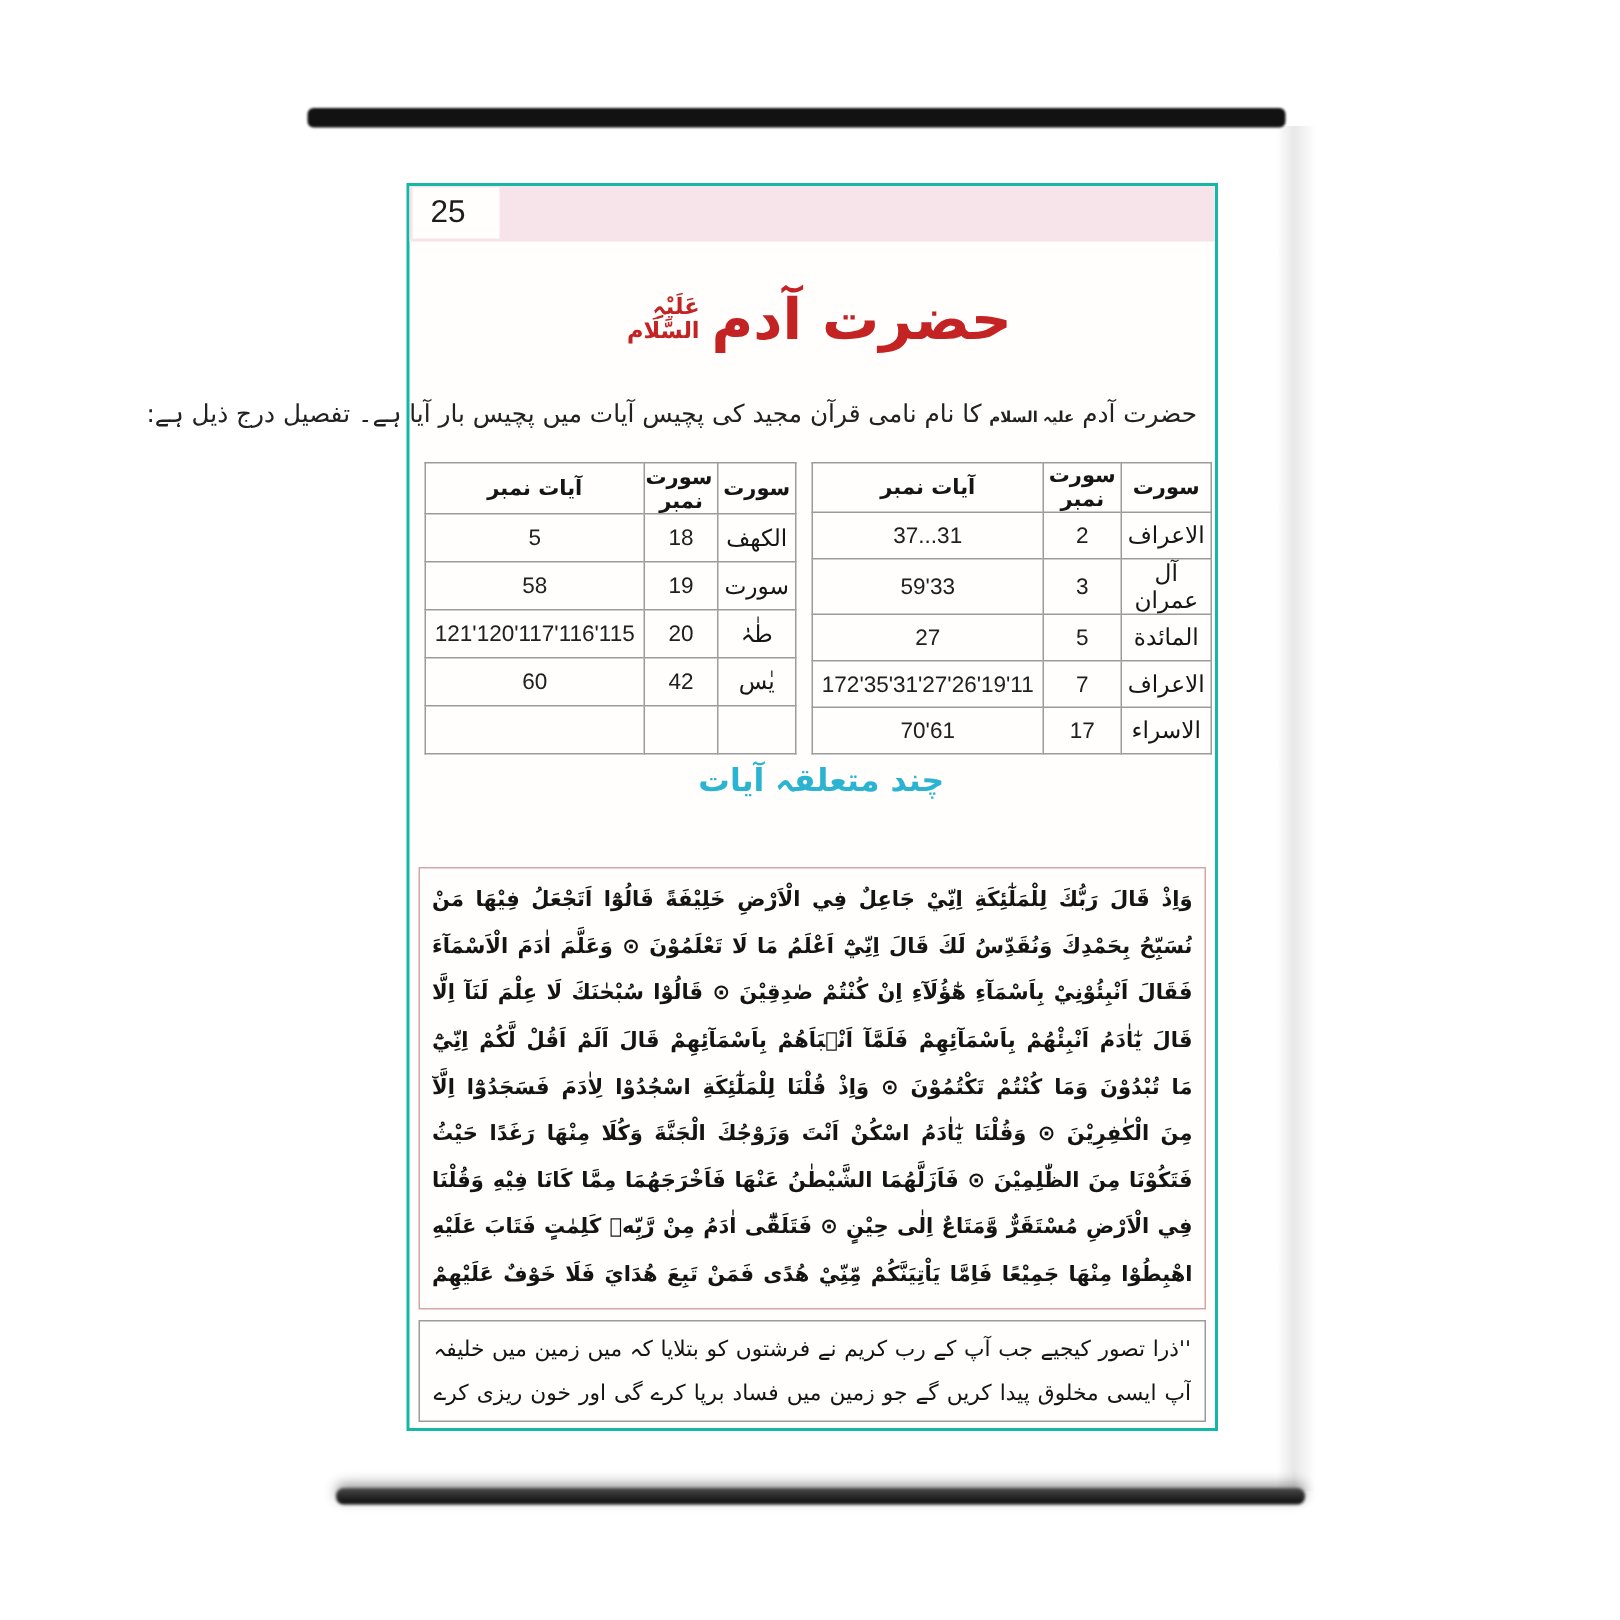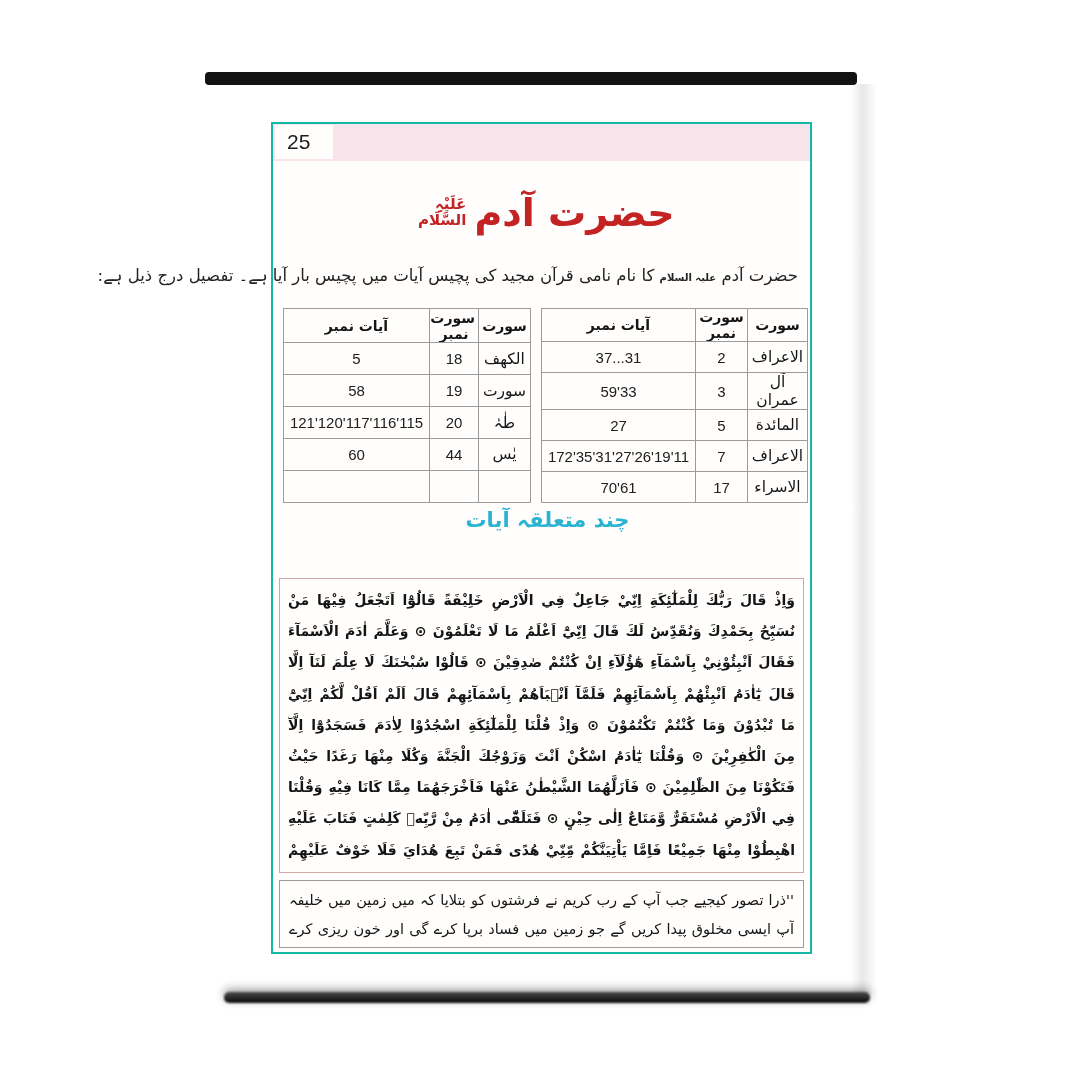--- a/index.html
+++ b/index.html
@@ -198,21 +198,21 @@
         <td class="cell-no">19</td>
         <td class="cell-ayat">58</td>
       </tr>
       <tr>
         <td class="cell-surah">طٰہٰ</td>
         <td class="cell-no">20</td>
         <td class="cell-ayat">121'120'117'116'115</td>
       </tr>
       <tr>
         <td class="cell-surah">یٰس</td>
-        <td class="cell-no">44</td>
+        <td class="cell-no">42</td>
         <td class="cell-ayat">60</td>
       </tr>
       <tr>
         <td class="cell-surah"></td>
         <td class="cell-no"></td>
         <td class="cell-ayat"></td>
       </tr>
     </tbody>
       </table>
 

